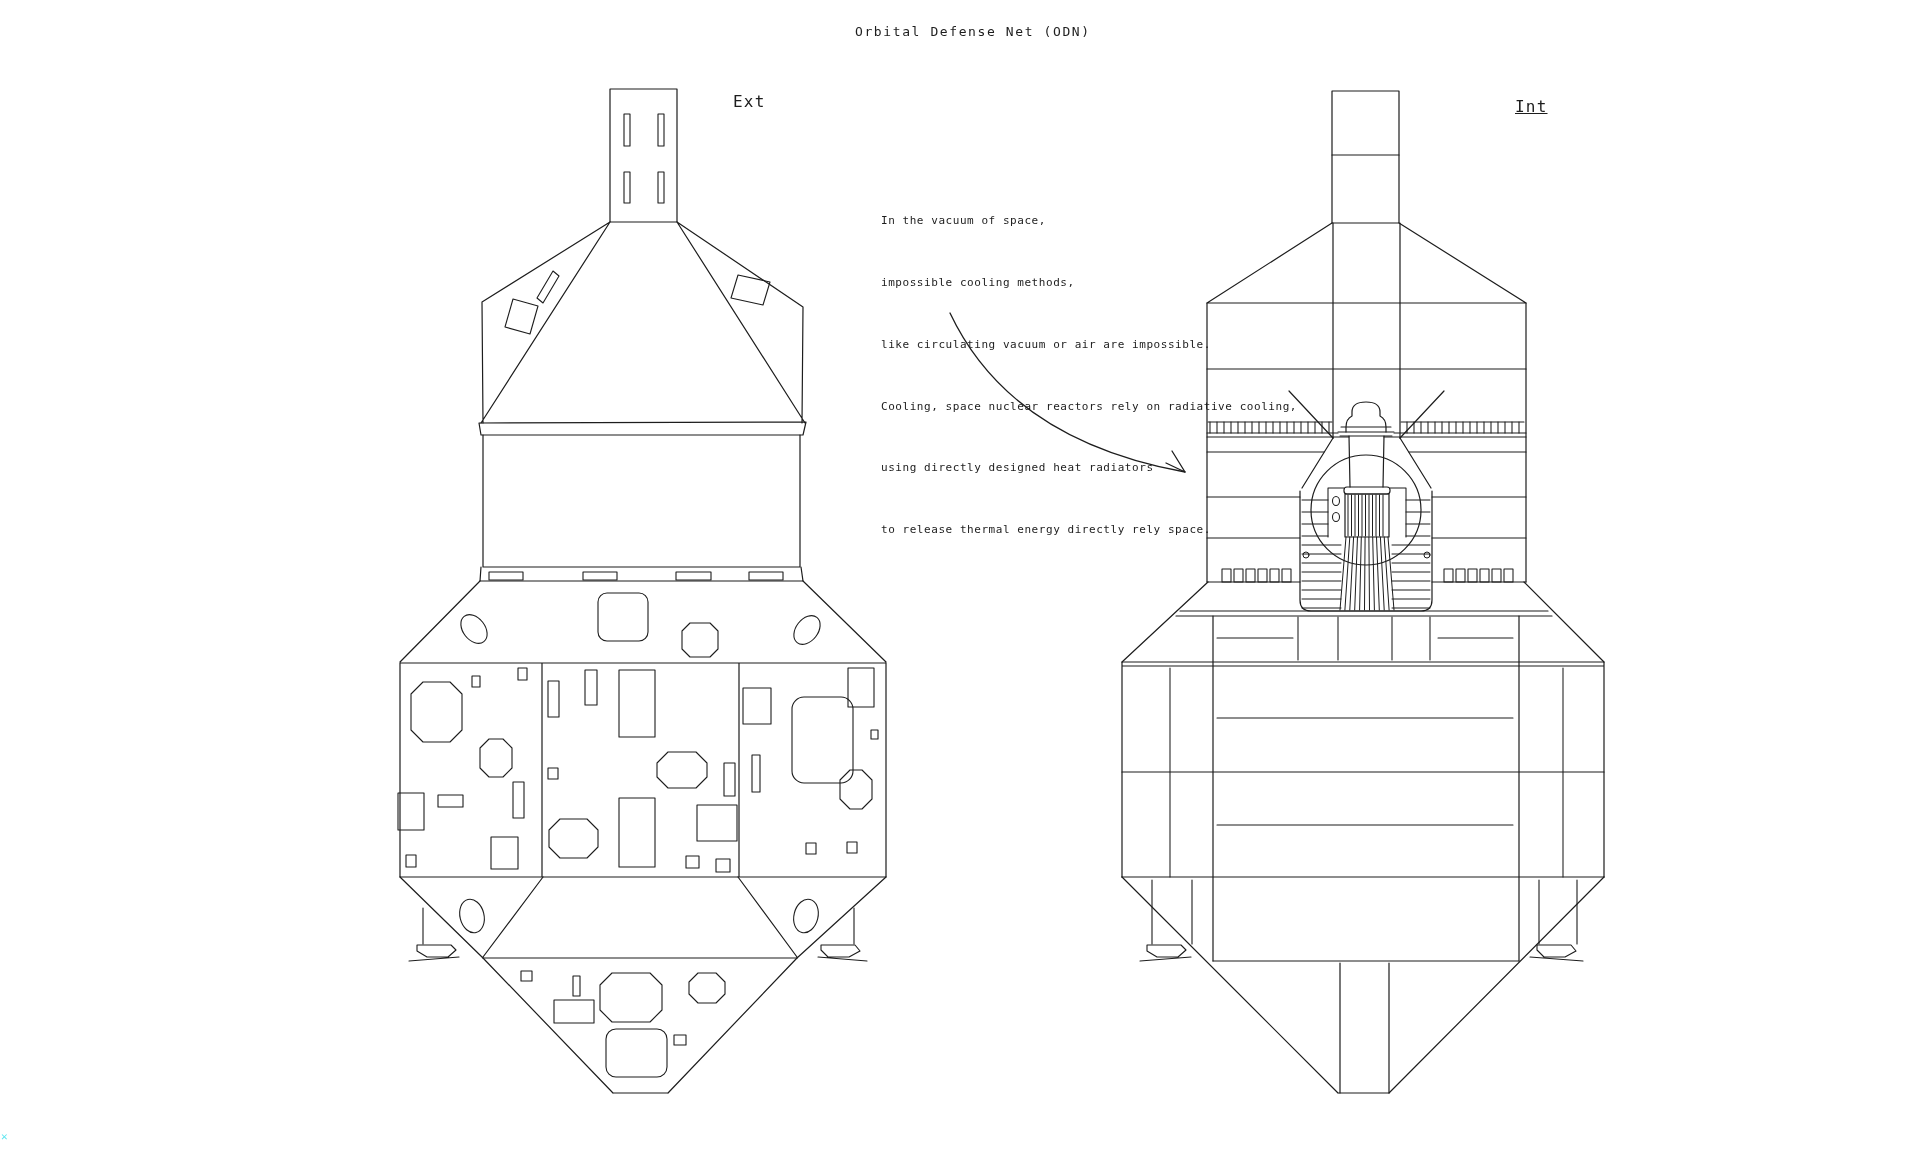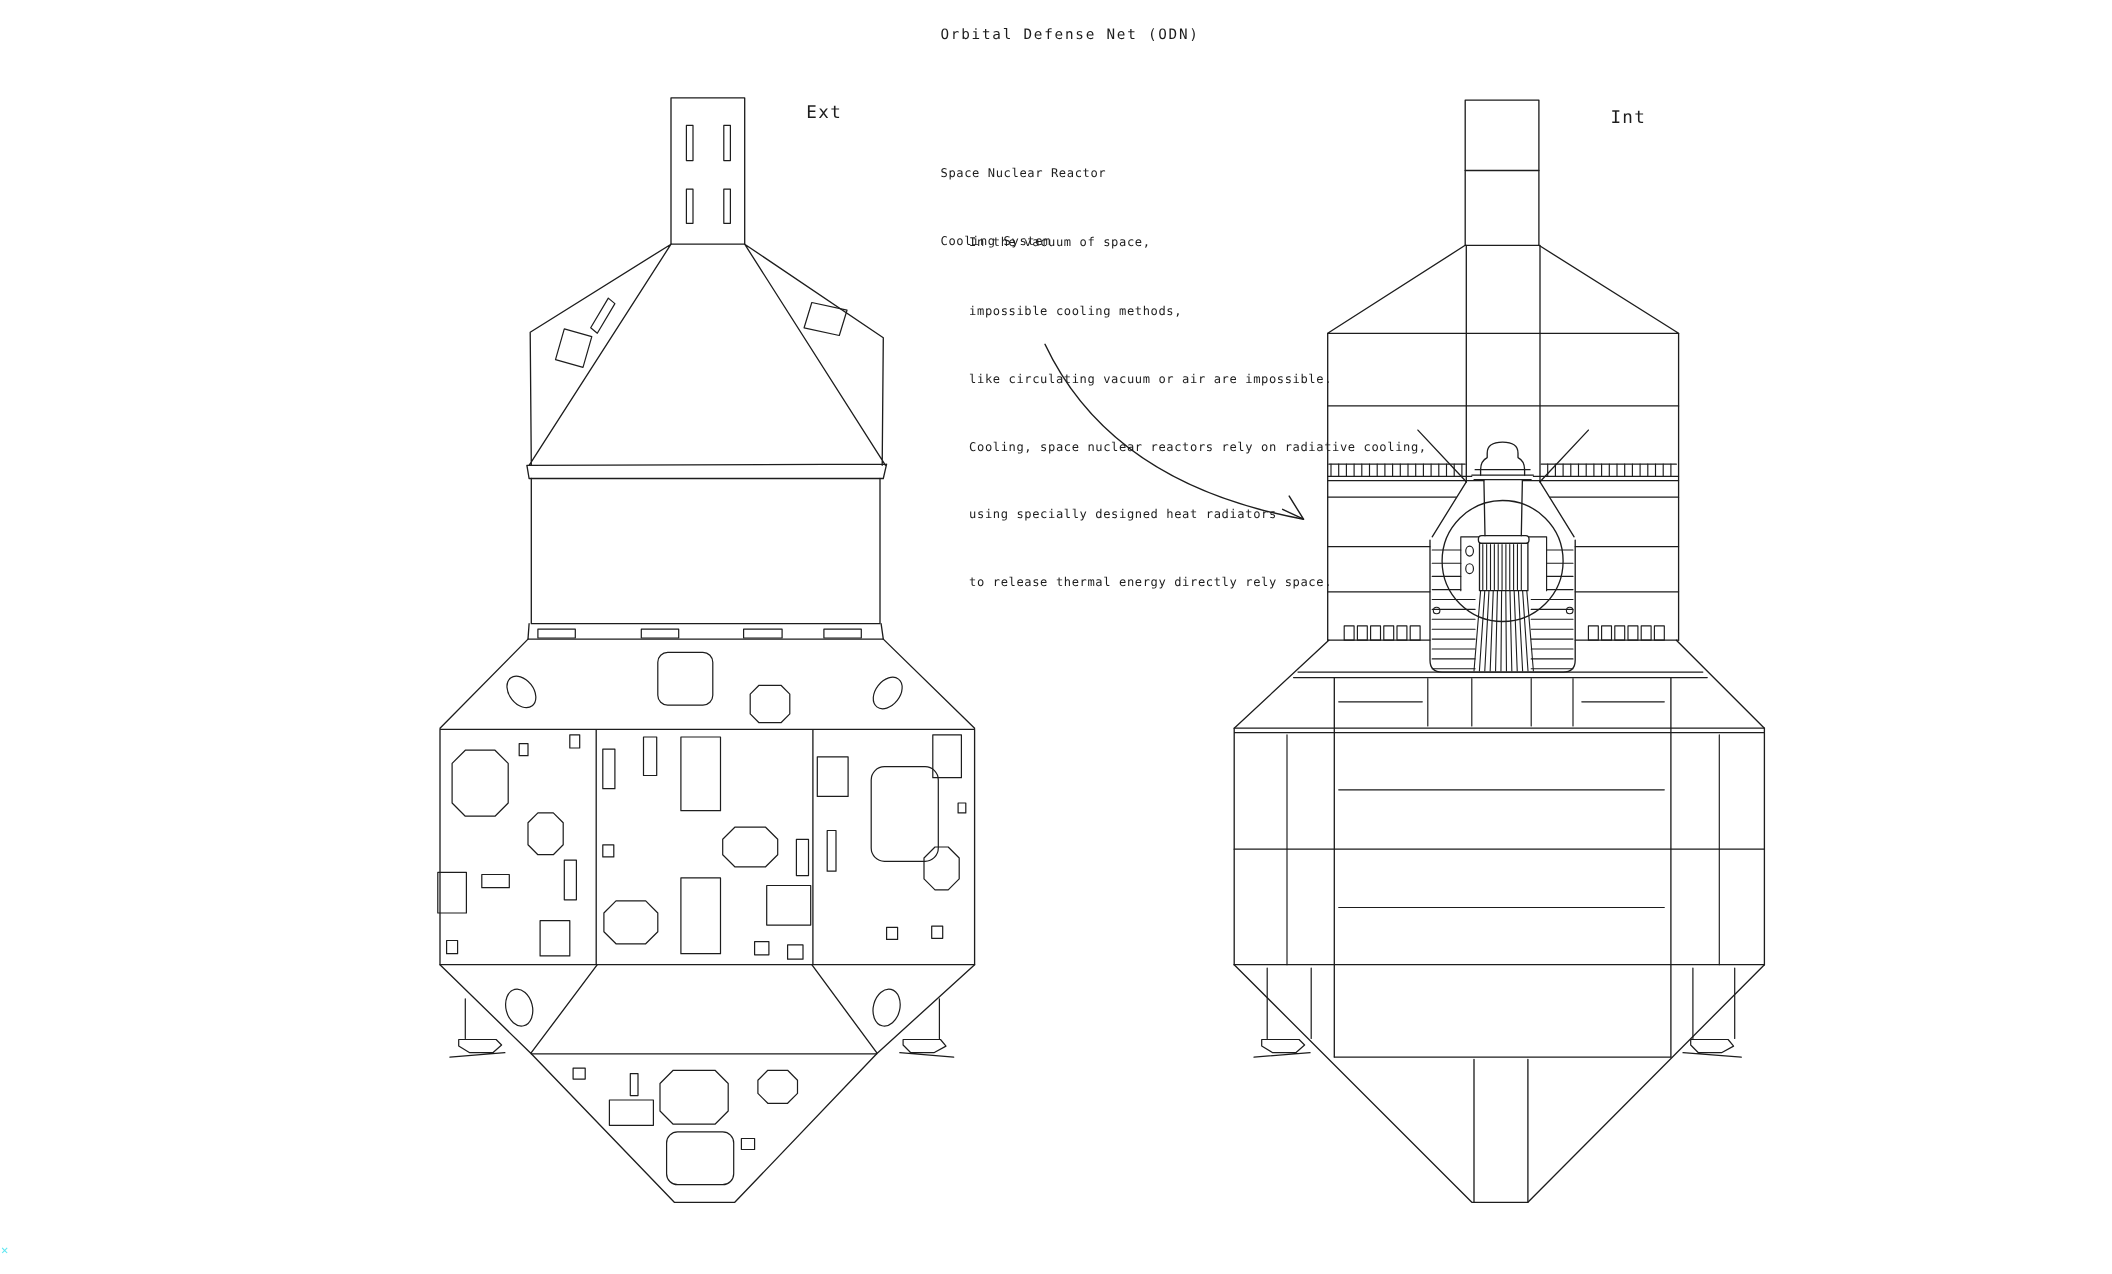--- a/index.html
+++ b/index.html
@@ -8,21 +8,21 @@
     background:#ffffff;
     font-family:"DejaVu Sans Mono","Liberation Mono",monospace;
     color:#1d1d1d;
   }
   #stage{position:absolute;left:0;top:0;width:1695px;height:1158px;padding-left:45px;}
   svg.blueprint{position:absolute;left:0;top:0;}
   .txt{position:absolute;white-space:pre;}
   .title{left:855px;top:24px;font-size:13px;letter-spacing:1.6px;}
   .view-label{font-size:16px;letter-spacing:1.2px;}
   .ext-label{left:733px;top:92px;}
-  .int-label{left:1464px;top:97px;}
+  .int-label{left:1515px;top:97px;text-decoration:underline;}
   .anno{font-size:11px;letter-spacing:.55px;line-height:20.6px;}
   .anno-heading{left:855px;top:107px;}
   .anno-body{left:855px;top:170px;margin-left:26px;}
   .corner-mark{left:1px;top:1130px;font-size:11px;font-weight:bold;color:#5ee6f0;}
 </style>
 </head>
 <body>
 
 <div id="stage">
 
@@ -214,29 +214,25 @@
   <g stroke-width="1.3">
     <path d="M950,313 Q1010,440 1185,472"></path>
     <path d="M1185,472 L1172,451 M1185,472 L1166,463"></path>
   </g>
 </svg>
 
 <div class="txt title">Orbital Defense Net (ODN)</div>
 <div class="txt view-label ext-label">Ext</div>
 <div class="txt view-label int-label">Int</div>
 
-<div class="txt anno anno-heading">
-  <div>Space Nuclear Reactor</div>
-  <div>Cooling System</div>
-</div>
 
 <div class="txt anno anno-body">
   <div>In the vacuum of space,</div>
   <div>impossible cooling methods,</div>
   <div>like circulating vacuum or air are impossible.</div>
   <div>Cooling, space nuclear reactors rely on radiative cooling,</div>
-  <div>using specially designed heat radiators</div>
+  <div>using directly designed heat radiators</div>
   <div>to release thermal energy directly rely space.</div>
 </div>
 
 <div class="txt corner-mark">✕</div>
 
 </div>
 
 </body></html>

